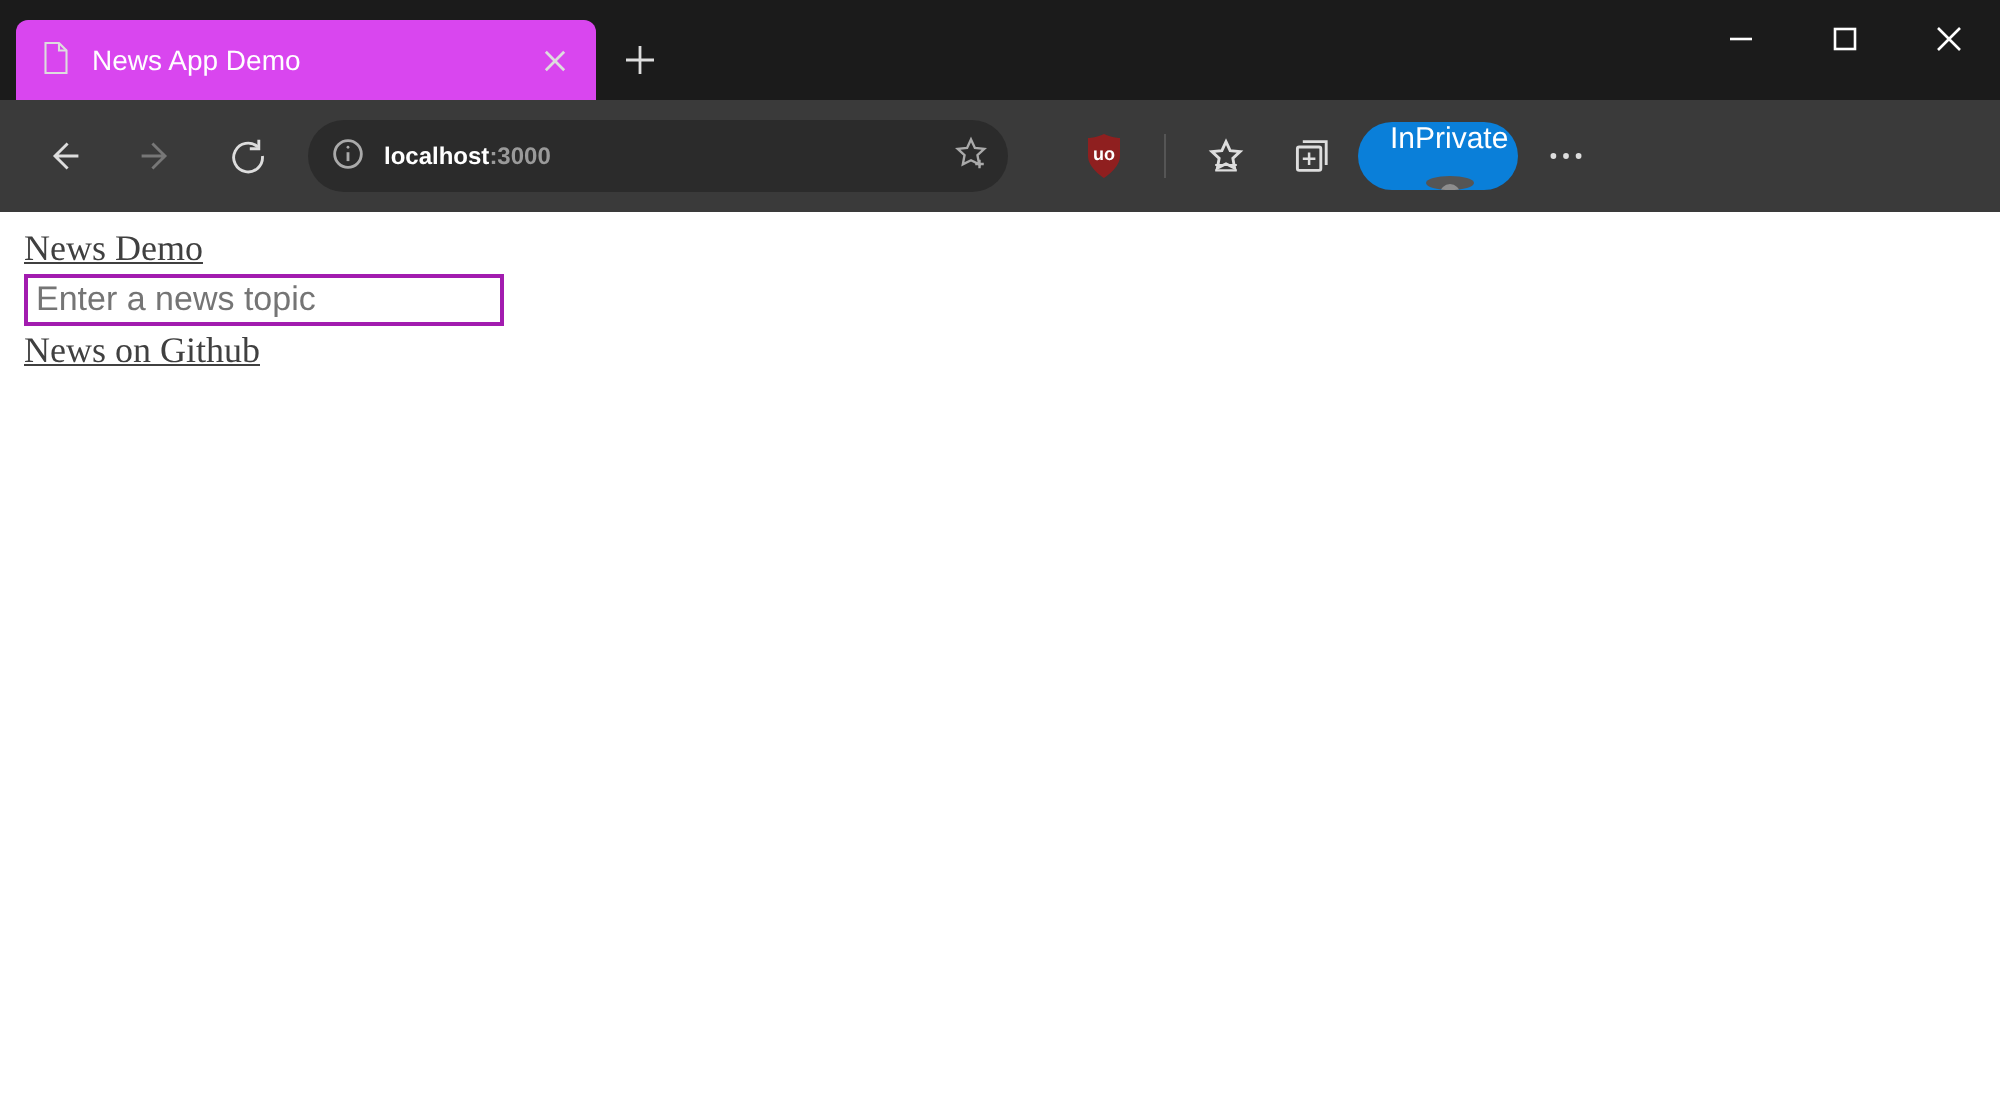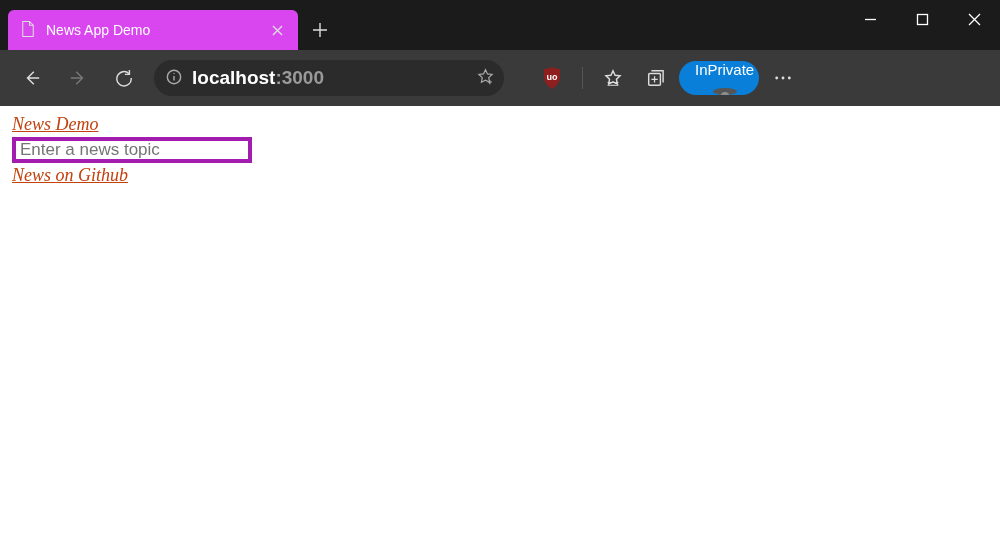--- a/index.html
+++ b/index.html
@@ -73,21 +73,21 @@
       height:36px;
       border-radius:18px;
       padding:0 10px 0 12px;
       gap:10px;
       margin:0 4px;
       width:350px;
     }
     .addr-info svg { width:16px; height:16px; stroke:#aaa; fill:none; stroke-width:1.6; }
     .addr-text {
       flex:1 1 auto;
-      font-size:19px;
+      font-size:12px;
       font-weight:600;
       color:#fff;
       white-space:nowrap; overflow:hidden;
     }
     .addr-text .port { color:#9a9a9a; }
     .addr-favadd svg { width:17px; height:17px; stroke:#aaa; fill:none; stroke-width:1.4; }
     .toolbar-spacer { flex:0 0 14px; }
     .ext-icon {
       width:36px; height:36px;
       display:flex; align-items:center; justify-content:center;
@@ -131,26 +131,26 @@
       top:14px; left:1px;
     }
     .more-btn svg { width:18px; height:18px; fill:#ddd; }
     
     .page {
       padding:8px 12px;
       font-family:"Times New Roman", serif;
       font-size:18px;
       color:#0000EE;
     }
-    .page a { text-decoration:underline; color:#c2410c; display:inline-block;font-style:italic; }
+    .page a { text-decoration:underline; color:#404040; display:inline-block; }
     .topic-input {
       display:block;
       font-family:Arial, sans-serif;
       font-size:17px;
-      border:4px solid #a21caf;
+      border:2px solid #a21caf;
       padding:2px 4px;
       width:240px;
       height:26px;
       margin:2px 0;
     }
   </style>
 </head>
 <body>
 
 <div class="titlebar">

